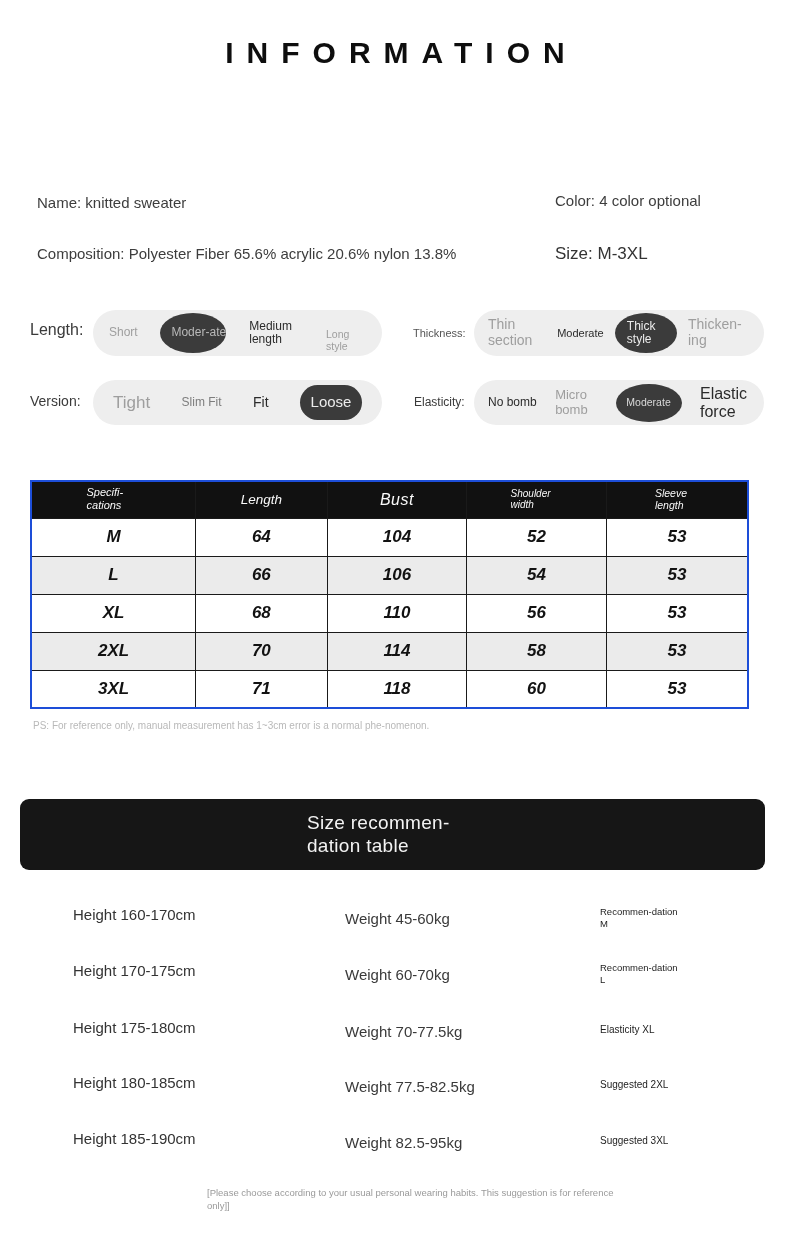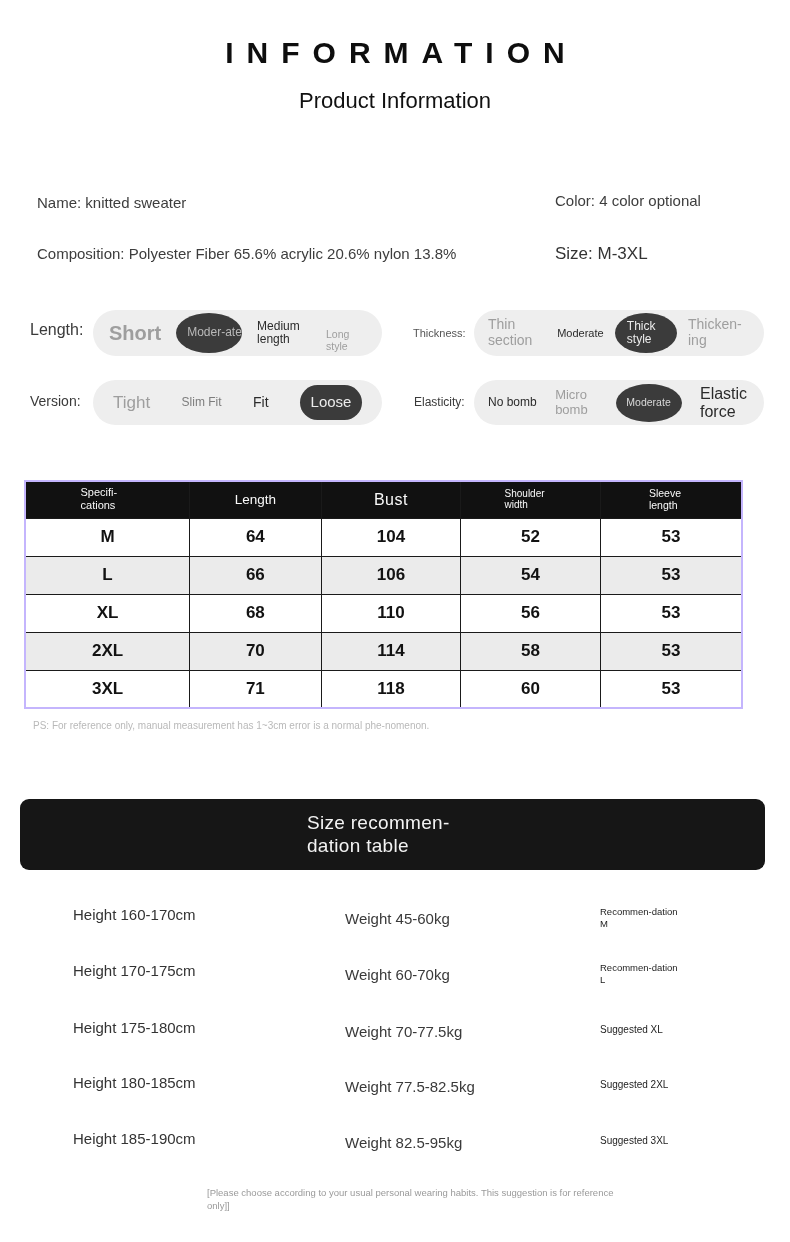--- a/index.html
+++ b/index.html
@@ -36,40 +36,40 @@
 
   .opt { display:block; line-height:1.12; }
   .o-gray { color:#9e9e9e; }
   .o-dark { color:#2b2b2b; }
   .o-dim { color:#7d7d7d; }
   .sel { background:#3b3b3b; display:flex; align-items:center; flex:none; }
   .sel-ellipse { border-radius:50%; }
   .sel-stadium { border-radius:20px; }
 
   
-  .o-short { font-size:20px;font-weight:bold; }
+  .o-short { font-size:12px; }
   .o-moderate1 { width:66px; height:40px; padding-left:11px; font-size:12px; color:#b9b9b9; }
   .o-medlen { width:54px; font-size:12px; }
   .o-longstyle { width:40px; font-size:10.5px;margin-top:16px; }
   .o-thinsec { width:58px; font-size:14px; }
   .o-moderate2 { font-size:11px; }
   .o-thickstyle { width:62px; height:40px; padding-left:12px; font-size:12px; color:#ececec; }
   .o-thickening { width:62px; font-size:14px; }
   .o-tight { font-size:17px; }
   .o-slimfit { font-size:12px; }
   .o-fit { font-size:14px; }
   .o-loose { width:62px; height:35px; justify-content:center; font-size:15px; color:#ececec; }
   .o-nobomb { font-size:12px; }
   .o-microbomb { width:42px; font-size:13px; }
   .o-moderate3 { width:66px; height:38px; justify-content:center; font-size:10.5px; color:#d9d9d9; }
   .o-elastic { width:50px; font-size:16px; }
 
   
-  .size-table { position:absolute; left:24px; top:480px; width:719px; border-collapse:collapse;
-                border:2px solid #c4b5fd; }
+  .size-table { position:absolute; left:30px; top:480px; width:719px; border-collapse:collapse;
+                border:2px solid #1d4ed8;font-style:italic; }
   .size-table th, .size-table td { border:1px solid #1a1a1a; text-align:center; vertical-align:middle; }
   .size-table thead tr { height:37px; background:#111111; }
   .size-table th { color:#fafafa; font-weight:400; }
   .size-table tbody tr { height:38px; }
   .size-table td { font-size:17px; font-weight:700; color:#121212; }
   .row-alt { background:#ebebeb; }
   .th-inner { display:inline-block; text-align:left; line-height:1.15; }
   .th-spec .th-inner { width:54px; font-size:11px; }
   .th-length { font-size:13.5px; }
   .th-bust { font-size:16px; letter-spacing:0.5px; }
@@ -95,21 +95,20 @@
 
   .footnote { position:absolute; left:207px; top:1186px; width:420px; font-size:9.5px;
               line-height:1.4; color:#9a9a9a; }
 </style>
 </head>
 <body>
 
 <div class="page">
 
   <div class="title">INFORMATION</div>
-  <div class="subtitle">Product Information</div>
 
   <div class="info i-name">Name: knitted sweater</div>
   <div class="info i-color">Color: 4 color optional</div>
   <div class="info i-comp">Composition: Polyester Fiber 65.6% acrylic 20.6% nylon 13.8%</div>
   <div class="info i-size">Size: M-3XL</div>
 
   <div class="sel-label l-length">Length:</div>
   <div class="pill p-length">
     <span class="opt o-gray o-short">Short</span>
     <span class="opt sel sel-ellipse o-moderate1">Moder-ate</span>
@@ -209,21 +208,21 @@
     <span class="rec-s">Recommen-dation M</span>
   </div>
   <div class="rec-row r2">
     <span class="rec-h">Height 170-175cm</span>
     <span class="rec-w">Weight 60-70kg</span>
     <span class="rec-s">Recommen-dation L</span>
   </div>
   <div class="rec-row r3">
     <span class="rec-h">Height 175-180cm</span>
     <span class="rec-w">Weight 70-77.5kg</span>
-    <span class="rec-s rec-s-one">Suggested XL</span>
+    <span class="rec-s rec-s-one">Elasticity XL</span>
   </div>
   <div class="rec-row r4">
     <span class="rec-h">Height 180-185cm</span>
     <span class="rec-w">Weight 77.5-82.5kg</span>
     <span class="rec-s rec-s-one">Suggested 2XL</span>
   </div>
   <div class="rec-row r5">
     <span class="rec-h">Height 185-190cm</span>
     <span class="rec-w">Weight 82.5-95kg</span>
     <span class="rec-s rec-s-one">Suggested 3XL</span>

